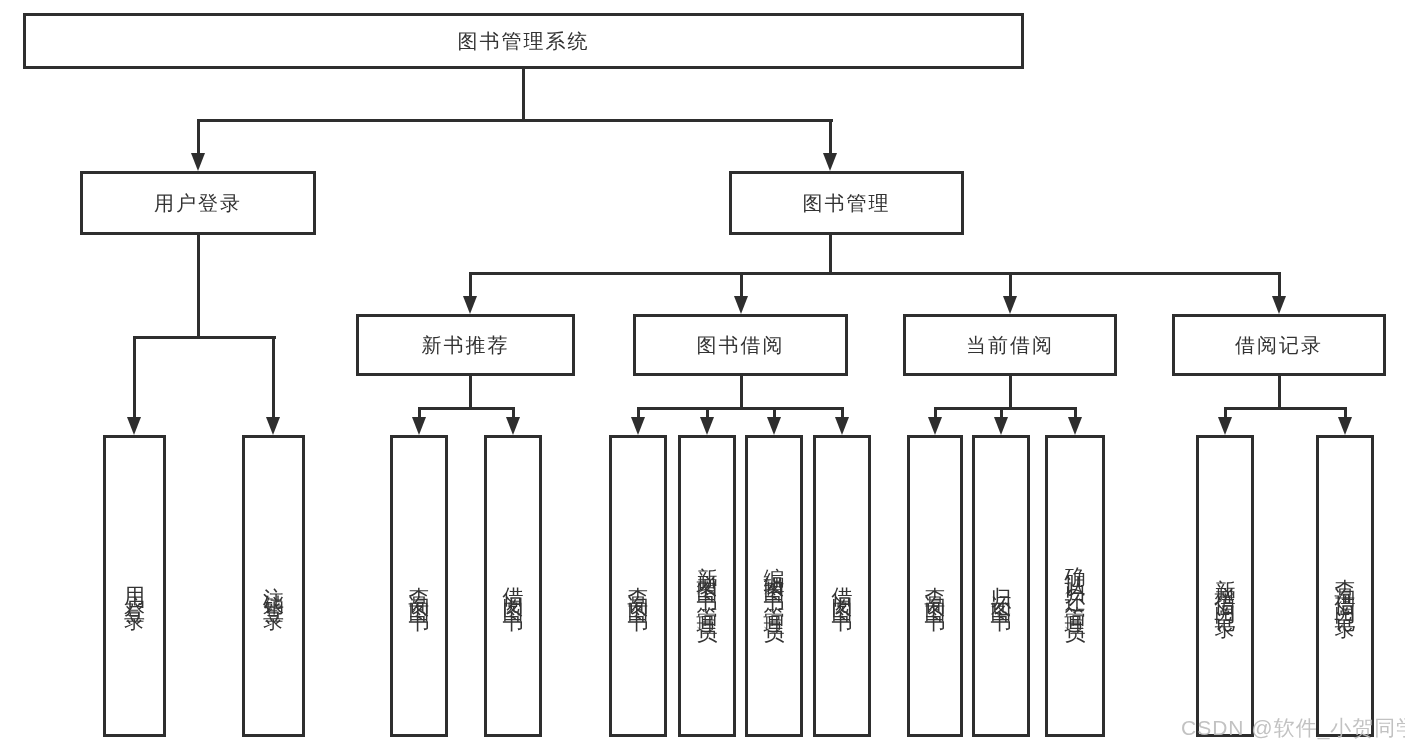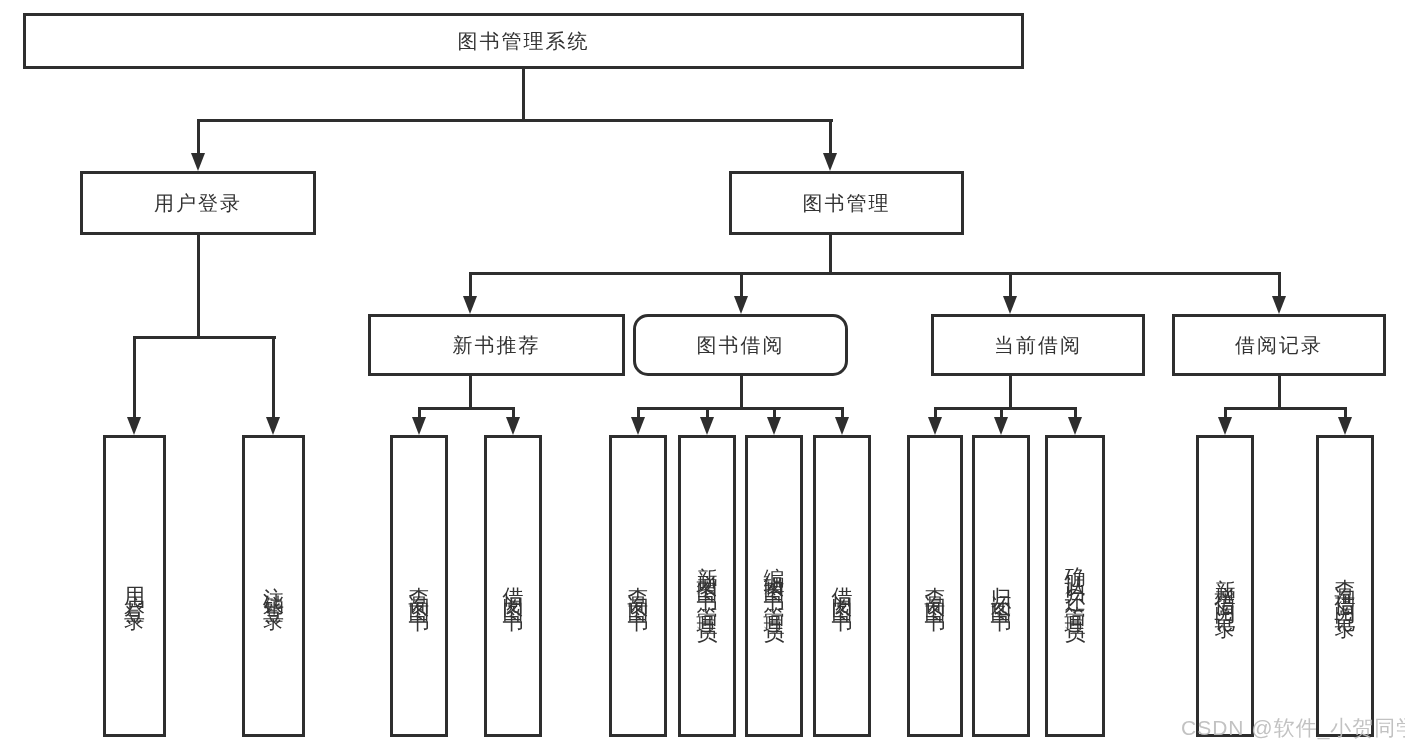--- a/index.html
+++ b/index.html
@@ -101,23 +101,23 @@
   <div class="hline" style="left:469px; top:272px; width:812px;"></div>
   <div class="vline" style="left:469px; top:272px; height:25px;"></div>
   <div class="arrow" style="left:463px; top:296px;"></div>
   <div class="vline" style="left:740px; top:272px; height:25px;"></div>
   <div class="arrow" style="left:734px; top:296px;"></div>
   <div class="vline" style="left:1009px; top:272px; height:25px;"></div>
   <div class="arrow" style="left:1003px; top:296px;"></div>
   <div class="vline" style="left:1278px; top:272px; height:25px;"></div>
   <div class="arrow" style="left:1272px; top:296px;"></div>
 
-  <div class="node" style="left:368px; top:314px; width:257px; height:62px;">新书推荐</div>
-  <div class="node" style="left:633px; top:314px; width:215px; height:62px;border-radius:15px;">图书借阅</div>
-  <div class="node" style="left:903px; top:314px; width:214px; height:62px;margin-left:28px;">当前借阅</div>
+  <div class="node" style="left:356px; top:314px; width:219px; height:62px;">新书推荐</div>
+  <div class="node" style="left:633px; top:314px; width:215px; height:62px;">图书借阅</div>
+  <div class="node" style="left:903px; top:314px; width:214px; height:62px;">当前借阅</div>
   <div class="node" style="left:1172px; top:314px; width:214px; height:62px;">借阅记录</div>
 
   <div class="vline" style="left:469px; top:376px; height:34px;"></div>
   <div class="hline" style="left:418px; top:407px; width:97px;"></div>
   <div class="vline" style="left:418px; top:407px; height:11px;"></div>
   <div class="arrow" style="left:412px; top:417px;"></div>
   <div class="vline" style="left:512px; top:407px; height:11px;"></div>
   <div class="arrow" style="left:506px; top:417px;"></div>
 
   <div class="vline" style="left:740px; top:376px; height:34px;"></div>

